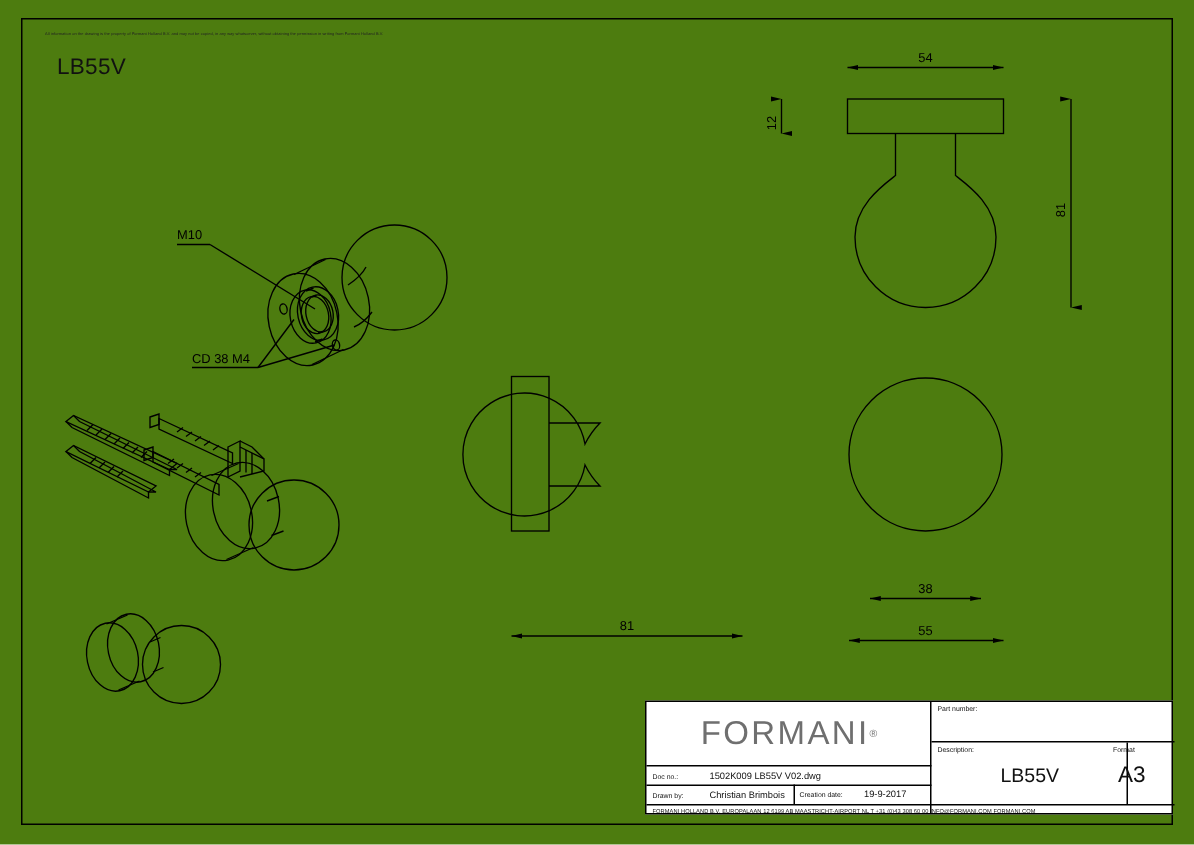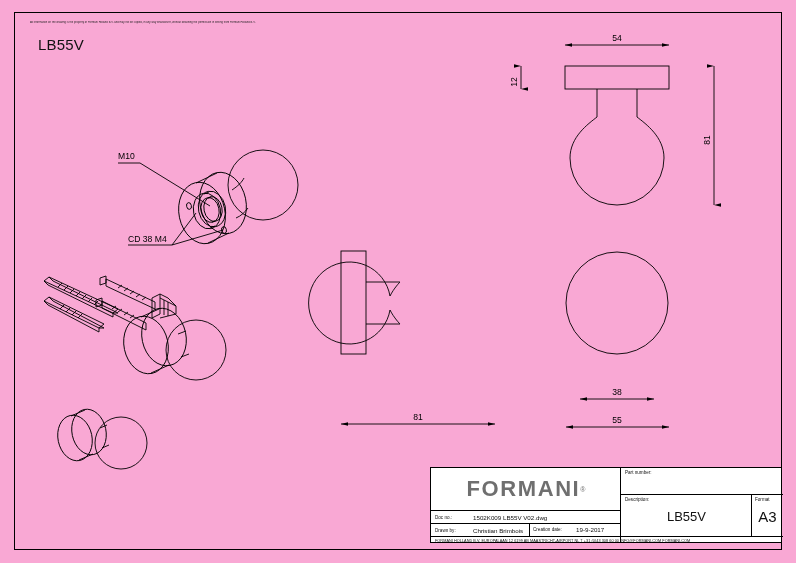--- a/index.html
+++ b/index.html
@@ -8,21 +8,21 @@
     background: #ffffff;
   }
   body {
     font-family: "Liberation Sans", sans-serif;
     color: #000;
   }
   #page {
     position: relative;
     width: 796px;
     height: 563px;
-    background: #f9a8d4;
+    background: #4d7c0f;
     overflow: hidden;
   }
   
   #frame {
     position: absolute;
     left: 14px;
     top: 12px;
     width: 768px;
     height: 538px;
     border: 1px solid #000;
@@ -92,21 +92,21 @@
     left: 0; top: 0;
     width: 190px; height: 42px;
     display: flex;
     align-items: center;
     justify-content: center;
   }
   .logo-text {
     font-size: 22px;
     letter-spacing: 1.6px;
     color: #6f6f6f;
-    font-weight: 700;
+    font-weight: 400;
     position: relative;
   }
   .logo-reg {
     font-size: 7px;
     vertical-align: super;
     color: #6f6f6f;
     letter-spacing: 0;
   }
   .tb-row {
     position: absolute;
@@ -208,21 +208,21 @@
   .tb-desc .big {
     position: absolute;
     left: 0; top: 14px;
     width: 131px;
     text-align: center;
     font-size: 13px;
     color: #111;
   }
   .tb-format {
     position: absolute;
-    left: 131px; top: 27px;
+    left: 118px; top: 27px;
     width: 31px; height: 41px;
     box-sizing: border-box;
   }
   .tb-format .mini {
     position: absolute;
     left: 3px; top: 2px;
     font-size: 4.6px;
     color: #111;
   }
   .tb-format .big {

